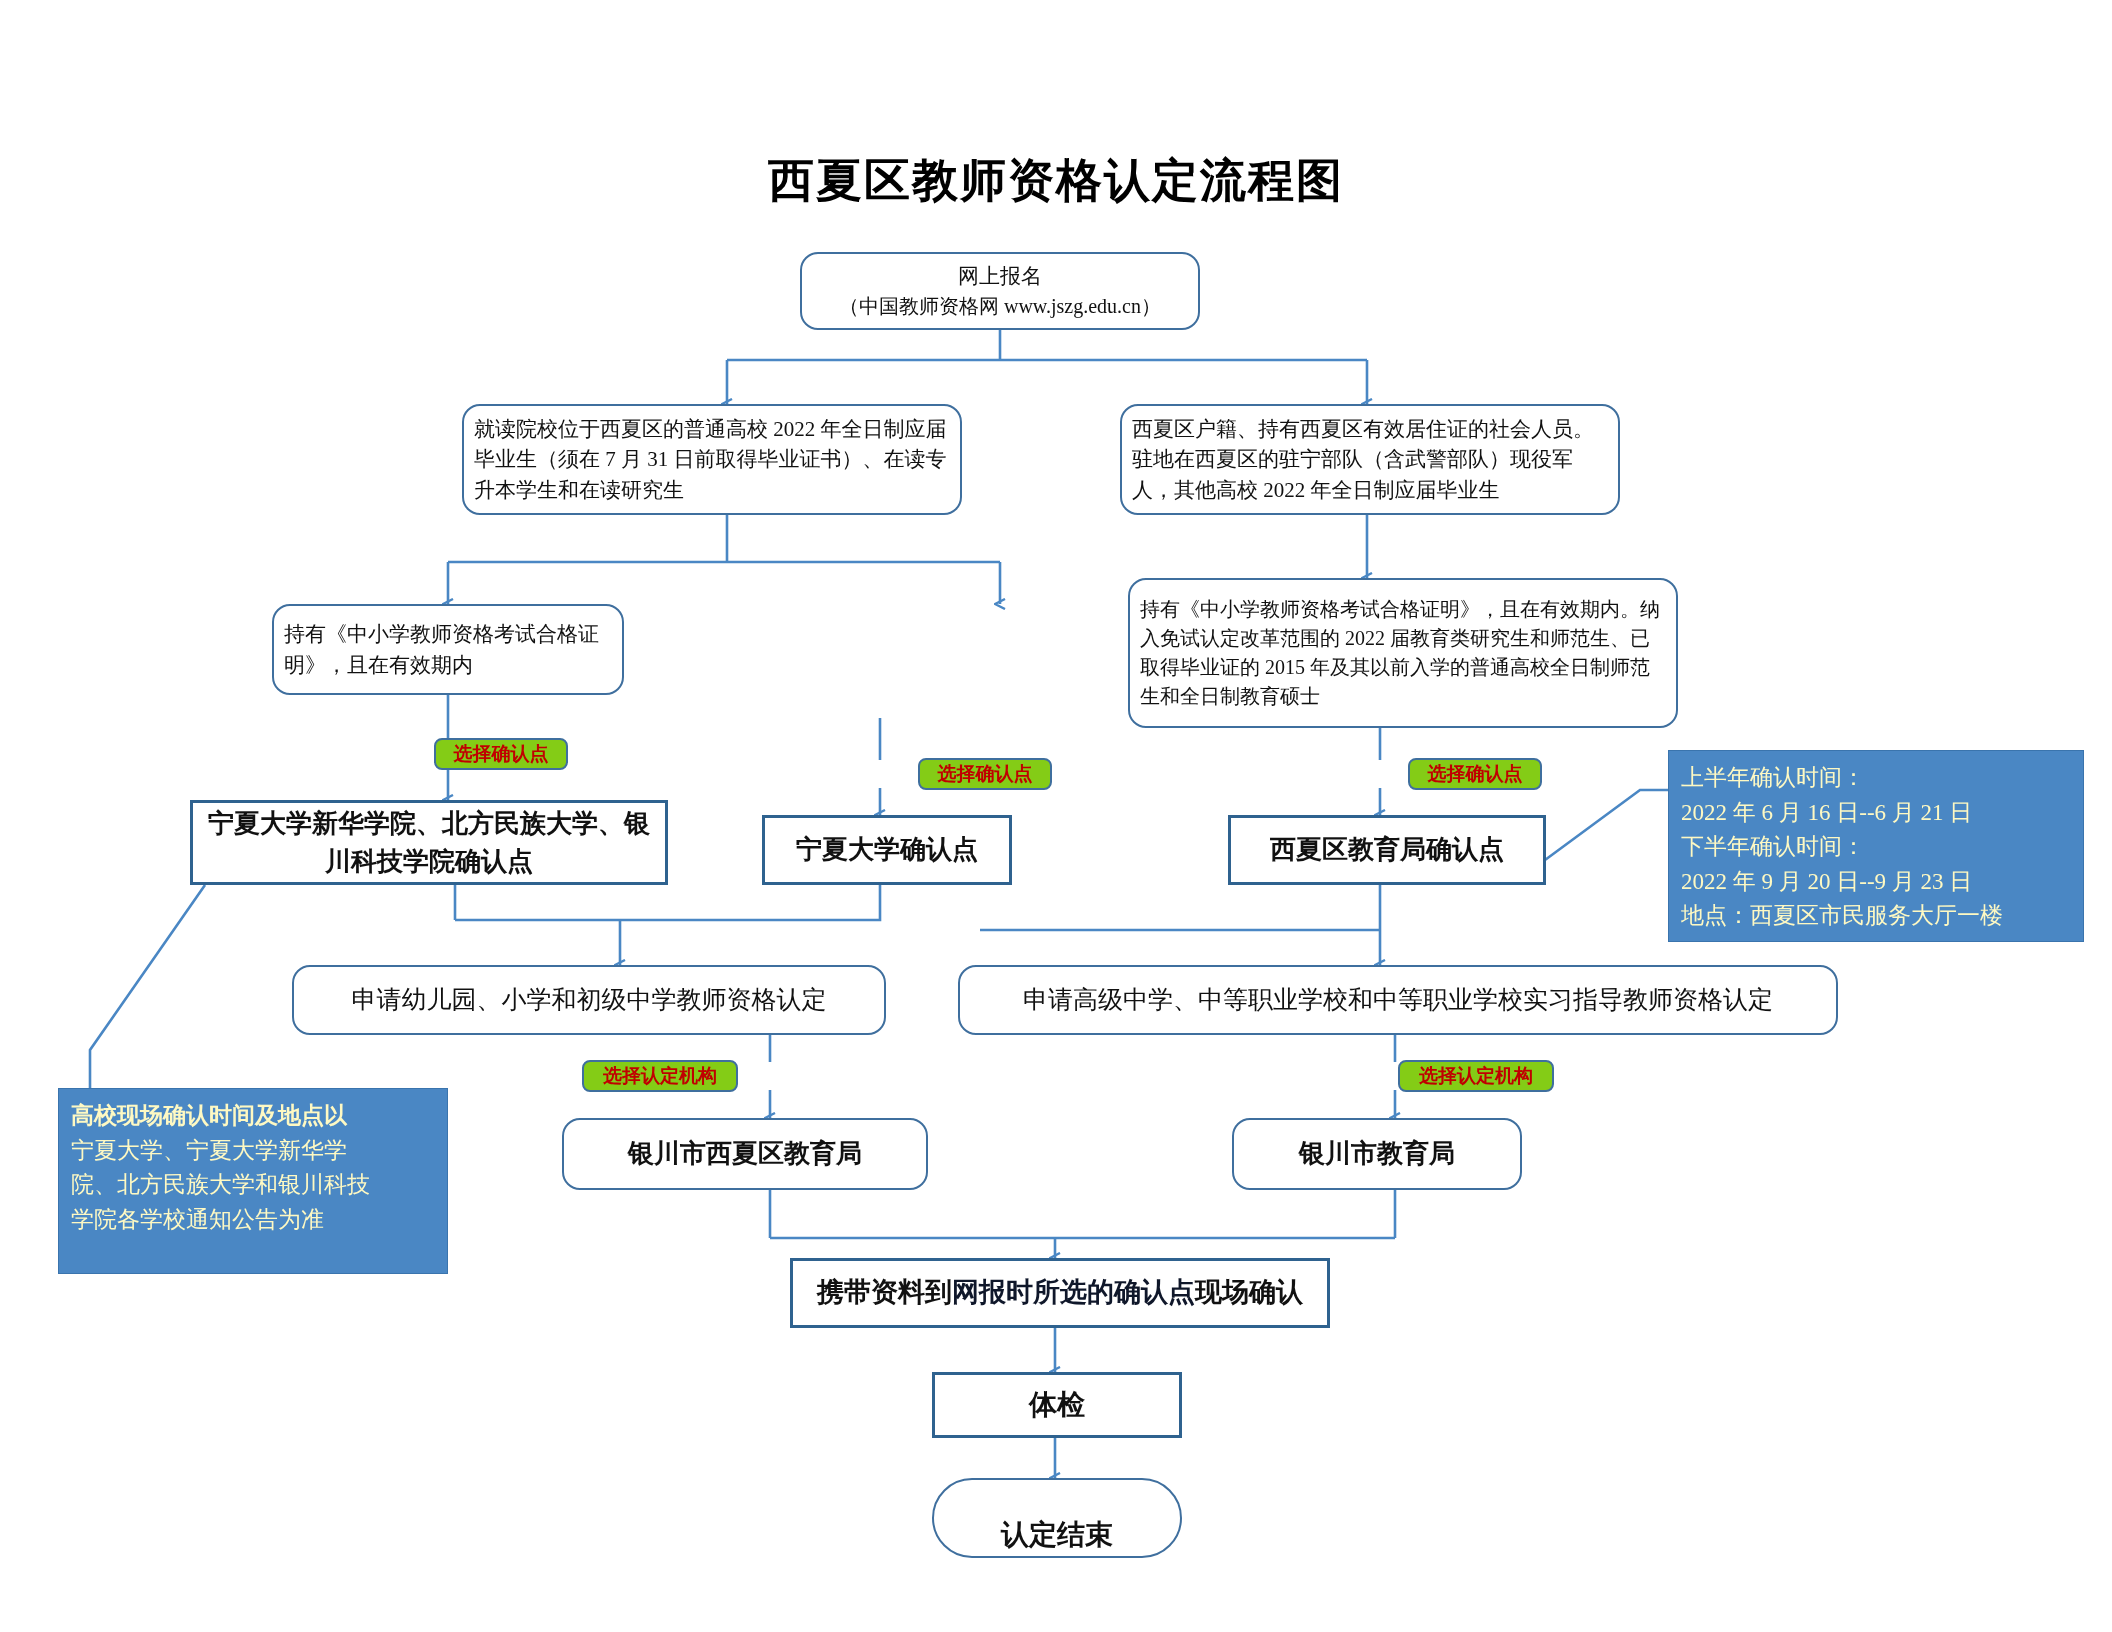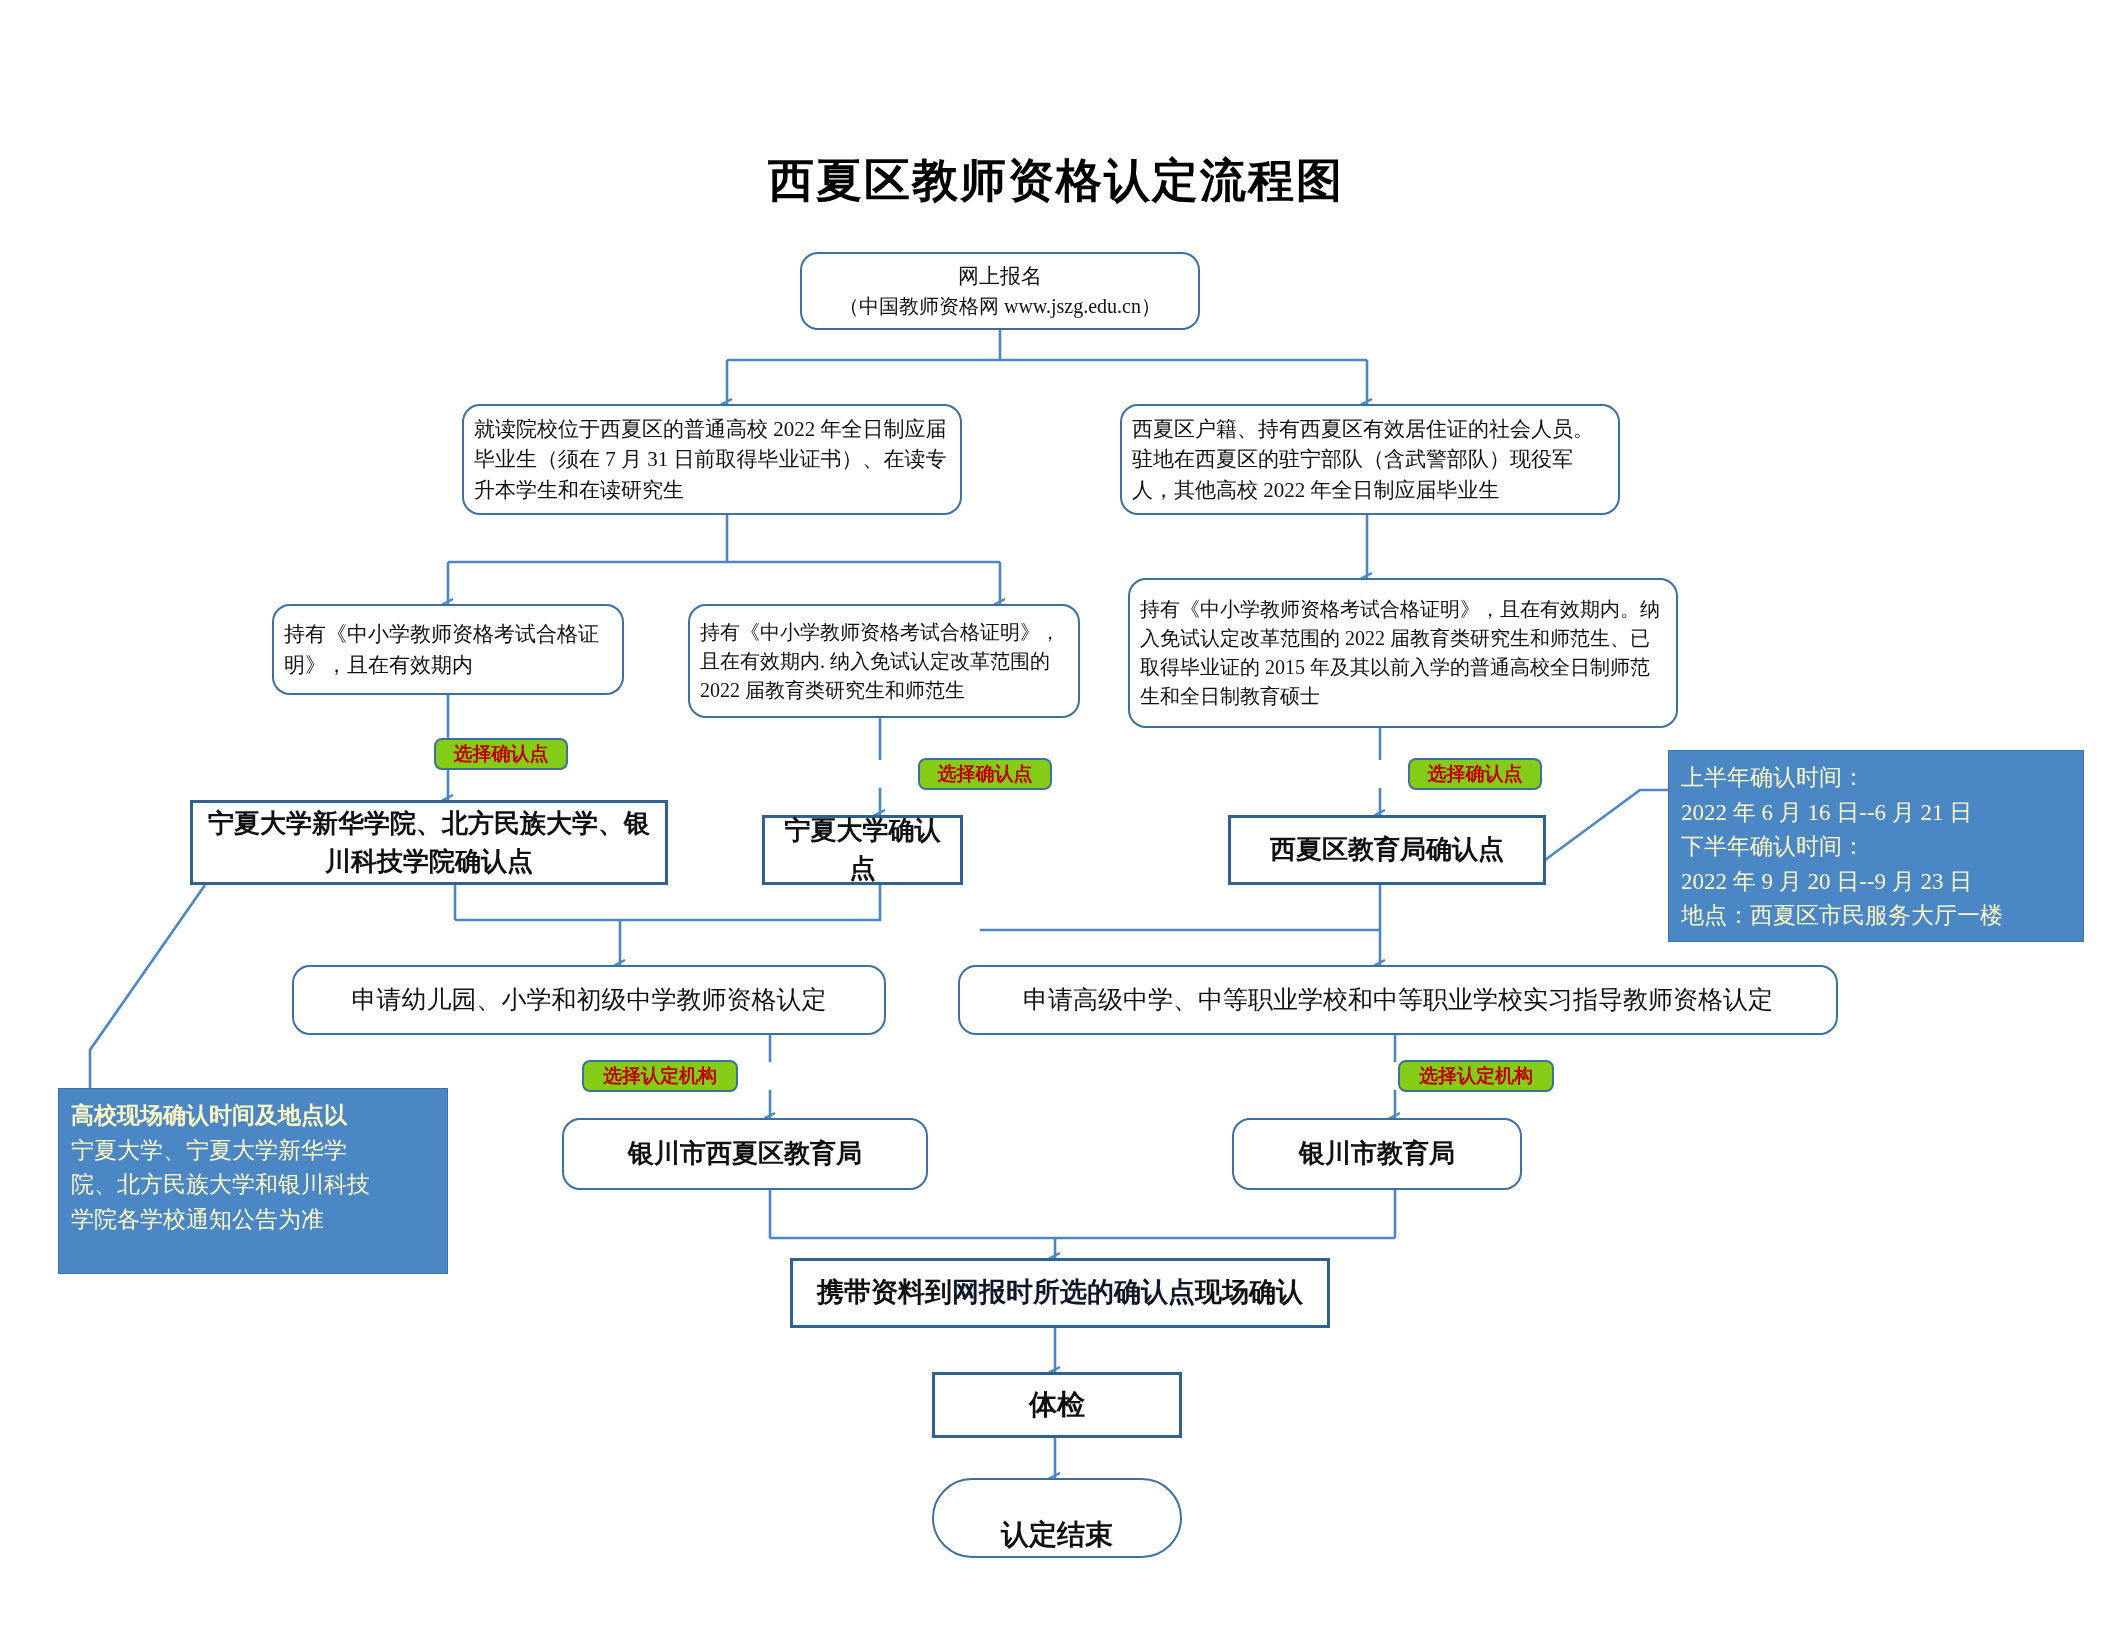--- a/index.html
+++ b/index.html
@@ -121,33 +121,30 @@
   </div>
 
   <div class="node rounded txt-just" style="left:1120px;top:404px;width:500px;height:111px;font-size:21px;">
     <div class="inner">西夏区户籍、持有西夏区有效居住证的社会人员。驻地在西夏区的驻宁部队（含武警部队）现役军人，其他高校 2022 年全日制应届毕业生</div>
   </div>
 
   <div class="node rounded txt-just" style="left:272px;top:604px;width:352px;height:91px;font-size:21px;">
     <div class="inner">持有《中小学教师资格考试合格证明》，且在有效期内</div>
   </div>
 
-  <div class="node rounded txt-just" style="left:688px;top:604px;width:392px;height:114px;font-size:20px;">
-    <div class="inner">持有《中小学教师资格考试合格证明》，且在有效期内. 纳入免试认定改革范围的 2022 届教育类研究生和师范生</div>
-  </div>
 
   <div class="node rounded txt-just" style="left:1128px;top:578px;width:550px;height:150px;font-size:20px;">
     <div class="inner">持有《中小学教师资格考试合格证明》，且在有效期内。纳入免试认定改革范围的 2022 届教育类研究生和师范生、已取得毕业证的 2015 年及其以前入学的普通高校全日制师范生和全日制教育硕士</div>
   </div>
 
   <div class="node sharp bold" style="left:190px;top:800px;width:478px;height:85px;font-size:26px;justify-content:flex-end;">
     <div class="inner">宁夏大学新华学院、北方民族大学、银川科技学院确认点</div>
   </div>
 
-  <div class="node sharp bold" style="left:762px;top:815px;width:201px;height:70px;font-size:26px;">
+  <div class="node sharp bold" style="left:762px;top:815px;width:250px;height:70px;font-size:26px;">
     <div class="inner">宁夏大学确认点</div>
   </div>
 
   <div class="node sharp bold" style="left:1228px;top:815px;width:318px;height:70px;font-size:26px;">
     <div class="inner">西夏区教育局确认点</div>
   </div>
 
   <div class="node rounded" style="left:292px;top:965px;width:594px;height:70px;font-size:25px;">
     <div class="inner">申请幼儿园、小学和初级中学教师资格认定</div>
   </div>

